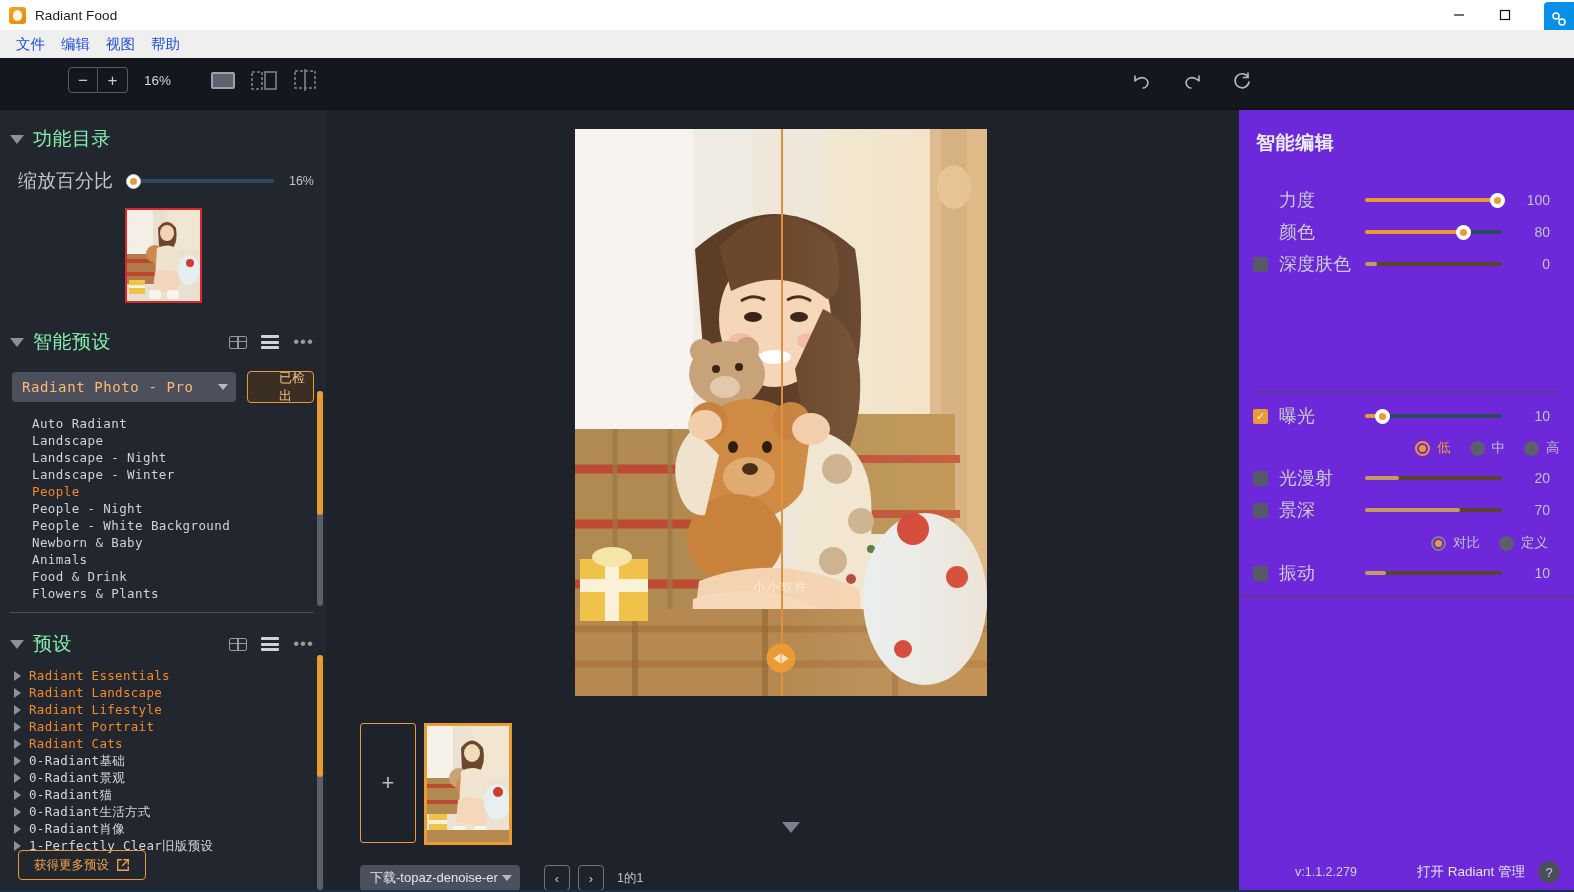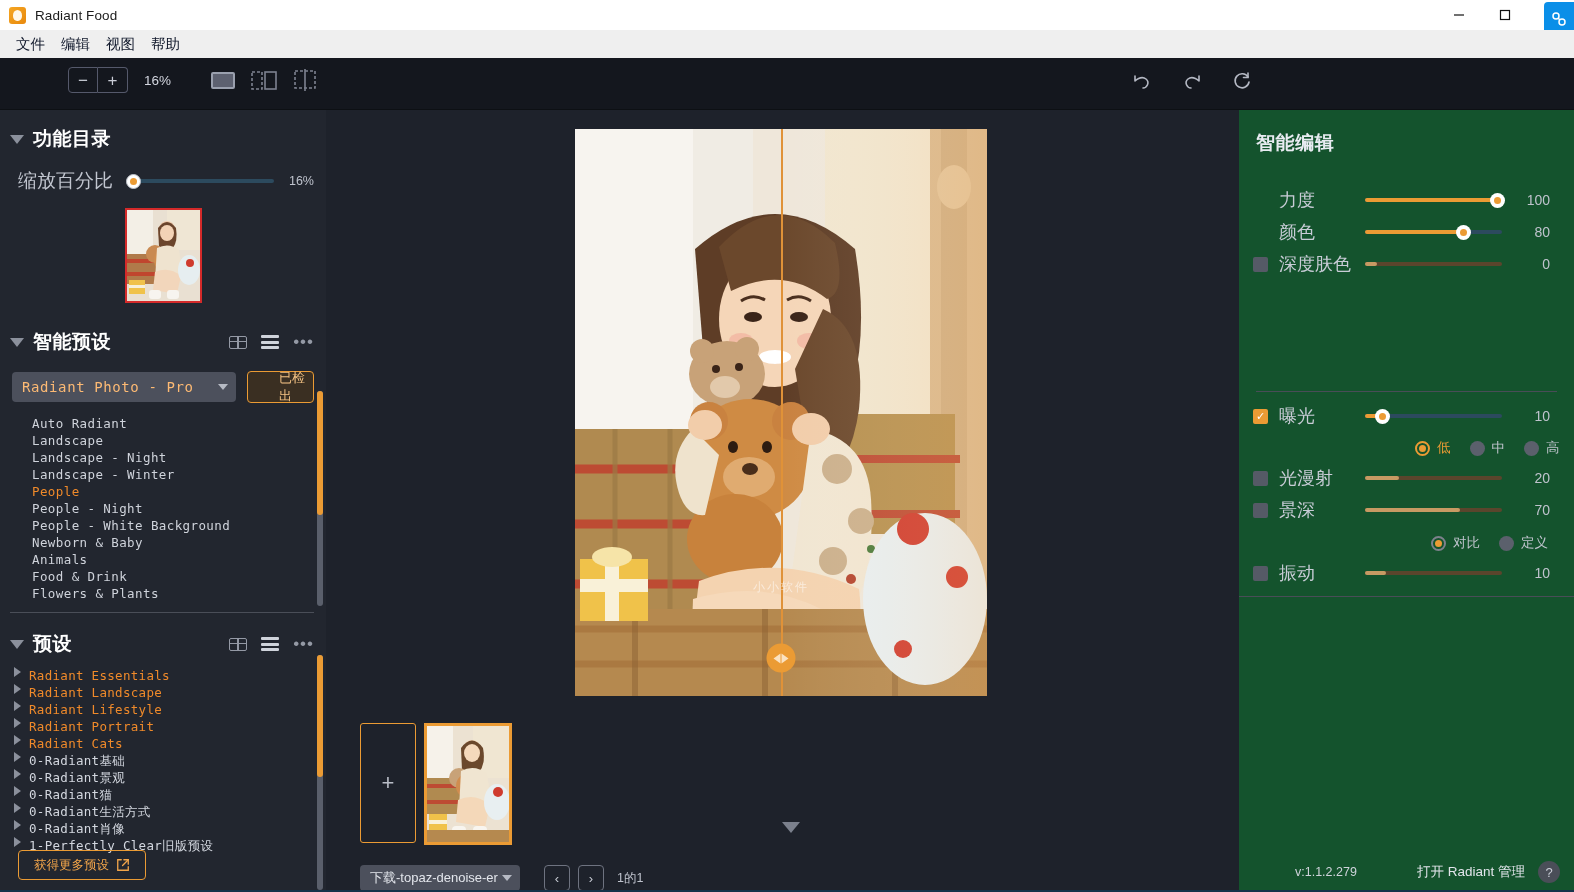--- a/index.html
+++ b/index.html
@@ -40,21 +40,21 @@
     background: #0a8fe8; border-radius: 4px 0 0 4px;
     display: flex; align-items: center; justify-content: center; color: #fff;
   }
 
   
   .menubar {
     position: absolute; left: 0; top: 30px; width: 1574px; height: 28px;
     background: #efefef; display: flex; align-items: center; padding-left: 8px;
   }
   .menuitem {
-    font-size: 14.5px; color: #0f172a; padding: 2px 8px; line-height: 18px;
+    font-size: 14.5px; color: #1d4ed8; padding: 2px 8px; line-height: 18px;
     font-family: "Liberation Sans", sans-serif;
   }
 
   
   .toolbar {
     position: absolute; left: 0; top: 58px; width: 1574px; height: 52px;
     background: #14171e; border-bottom: 1px solid #0d1014;
   }
   .zoomgrp { position: absolute; left: 68px; top: 9px; display: flex; align-items: center; gap: 0; }
   .zbtn {
@@ -102,21 +102,21 @@
     background: #22262f; overflow: hidden;
   }
   .edge-strip {
     position: absolute; left: 0; top: 110px; width: 4px; height: 782px;
     background: linear-gradient(180deg,#1f4f7a 0%,#3a2b50 8%,#7a5a3a 16%,#4a3050 24%,
       #23384f 34%,#7a2030 44%,#3a4a60 54%,#50305a 64%,#2a5a4a 74%,#7a5030 84%,#2d3550 100%);
     opacity: .85;
   }
   .sect-head { display: flex; align-items: center; padding: 0 0 0 10px; }
   .caret-down { width: 0; height: 0; border-left: 7px solid transparent; border-right: 7px solid transparent; border-top: 9px solid #8b909c; margin-right: 9px; }
-  .sect-title { font-size: 19px; color: #ffffff; font-weight: 700; letter-spacing: .5px; }
+  .sect-title { font-size: 19px; color: #86efac; font-weight: 400; letter-spacing: .5px; }
 
   .zoomrow { display: flex; align-items: center; padding: 0 12px 0 18px; margin-top: 16px; }
   .zoomlabel { font-size: 19px; color: #c2c6d0; width: 110px; }
   .trackwrap { position: relative; flex: 1; height: 16px; display: flex; align-items: center; }
   .track { position: absolute; left: 0; right: 0; height: 4px; border-radius: 2px; background: #2c4a5e; }
   .track-fill { position: absolute; left: 0; height: 4px; border-radius: 2px; background: #eb9b34; }
   .knob {
     position: absolute; width: 15px; height: 15px; border-radius: 50%;
     background: #ffffff; border: 1px solid #c0c4cc;
     display: flex; align-items: center; justify-content: center;
@@ -154,21 +154,21 @@
   .catlist { margin-top: 12px; padding-left: 32px; position: relative; }
   .catitem {
     font-size: 12.5px; color: #cfd3db; line-height: 17px;
     font-family: "DejaVu Sans Mono", monospace; letter-spacing: .4px;
   }
   .catitem.sel { color: #f08a2a; }
 
   .hr { height: 1px; background: #4a4e58; margin: 10px 12px 0 10px; }
 
   .tree { margin-top: 10px; padding-left: 14px; }
-  .treeitem { display: flex; align-items: flex-start; gap: 8px; line-height: 17px; }
+  .treeitem { display: flex; align-items: center; gap: 8px; line-height: 17px; }
   .caret-right { width: 0; height: 0; border-top: 5px solid transparent; border-bottom: 5px solid transparent; border-left: 7px solid #8b909c; flex: none; }
   .treelabel { font-size: 12.5px; font-family: "DejaVu Sans Mono", monospace; color: #d3d7df; letter-spacing: .3px; }
   .treelabel.orange { color: #f08a2a; }
 
   .morebtn {
     position: absolute; left: 18px; bottom: 12px; width: 128px; height: 30px;
     border: 1px solid #eb9b34; border-radius: 4px; color: #f2a54a; font-size: 12.5px;
     display: flex; align-items: center; justify-content: center; gap: 7px; background: transparent;
   }
 
@@ -210,21 +210,21 @@
     position: absolute; left: 34px; top: 13px; height: 26px; min-width: 158px;
     background: #4c505c; border-radius: 4px; display:flex; align-items:center; padding: 0 22px 0 10px; position:absolute;
   }
   .filesel .txt { font-size: 13px; color: #e3e6ec; }
   .filesel .car { position:absolute; right: 8px; width:0;height:0;border-left:5px solid transparent;border-right:5px solid transparent;border-top:6px solid #b6bac4; }
   .navbtn { width: 26px; height: 26px; border: 1px solid #6e7380; border-radius: 4px; display:flex;align-items:center;justify-content:center; color:#c7cbd4; font-size:13px; }
   .navgrp { position: absolute; left: 218px; top: 13px; display: flex; align-items: center; gap: 8px; }
   .pageinfo { font-size: 12.5px; color: #bfc3cd; margin-left: 5px; }
 
   
-  .rightpanel { position: absolute; left: 1239px; top: 110px; width: 335px; height: 782px; background: #14532d; }
+  .rightpanel { position: absolute; left: 1239px; top: 110px; width: 335px; height: 782px; background: #6d28d9; }
   .rp-title { position: absolute; left: 17px; top: 20px; font-size: 19px; color: #e9ecf2; font-weight: 600; letter-spacing: .6px; }
 
   .ctrl-row { position: absolute; left: 0; width: 335px; height: 28px; display: flex; align-items: center; }
   .cb {
     width: 15px; height: 15px; border-radius: 2px; background: #555a66;
     margin-left: 14px; flex: none; display: flex; align-items: center; justify-content: center;
   }
   .cb.on { background: #eb9b34; }
   .cb.on::after { content: "✓"; font-size: 11px; color: #fff; line-height: 1; }
   .cb.hidden { visibility: hidden; }

